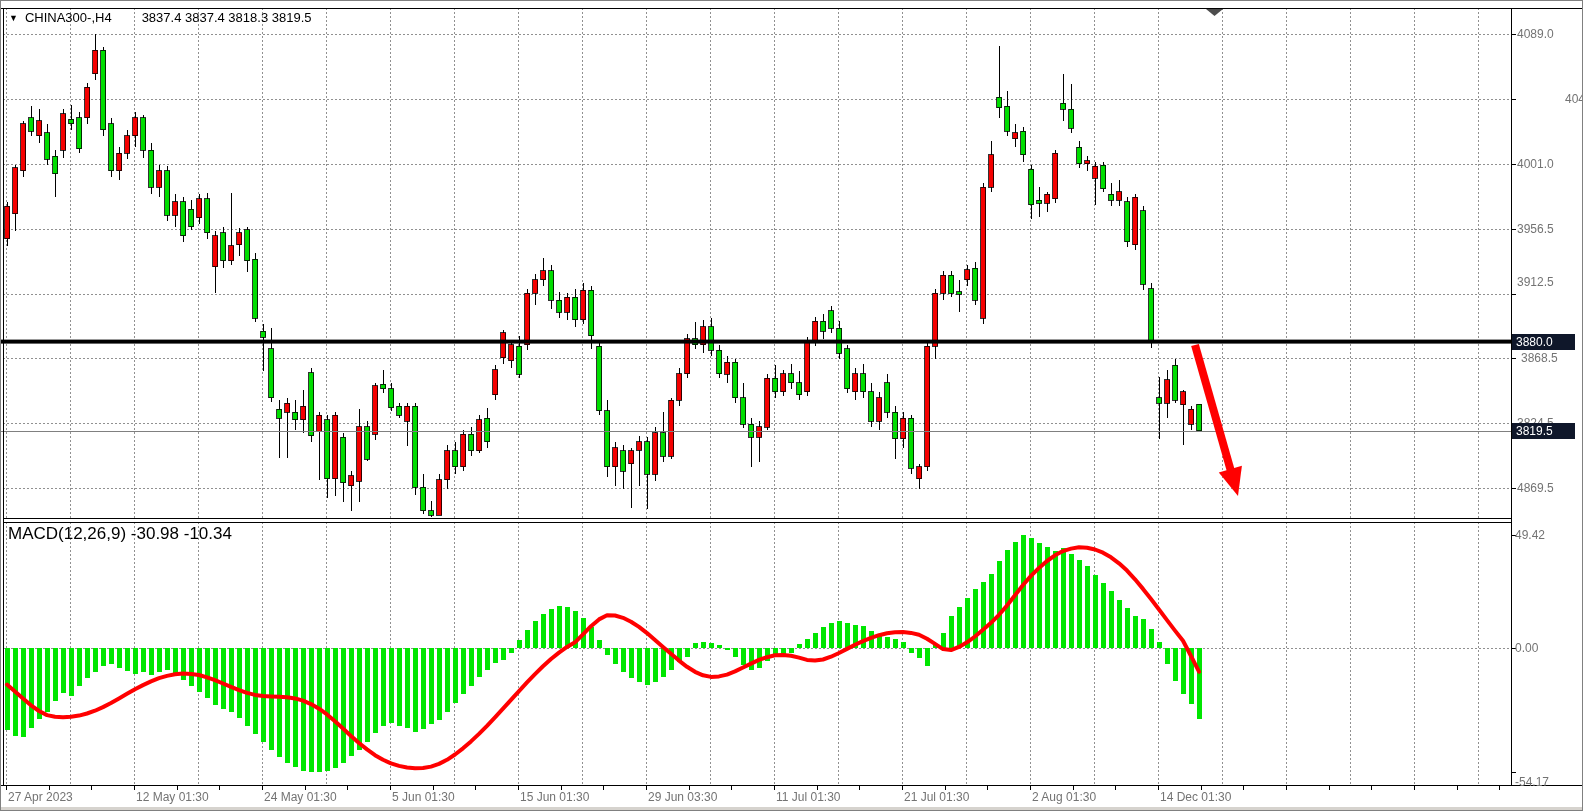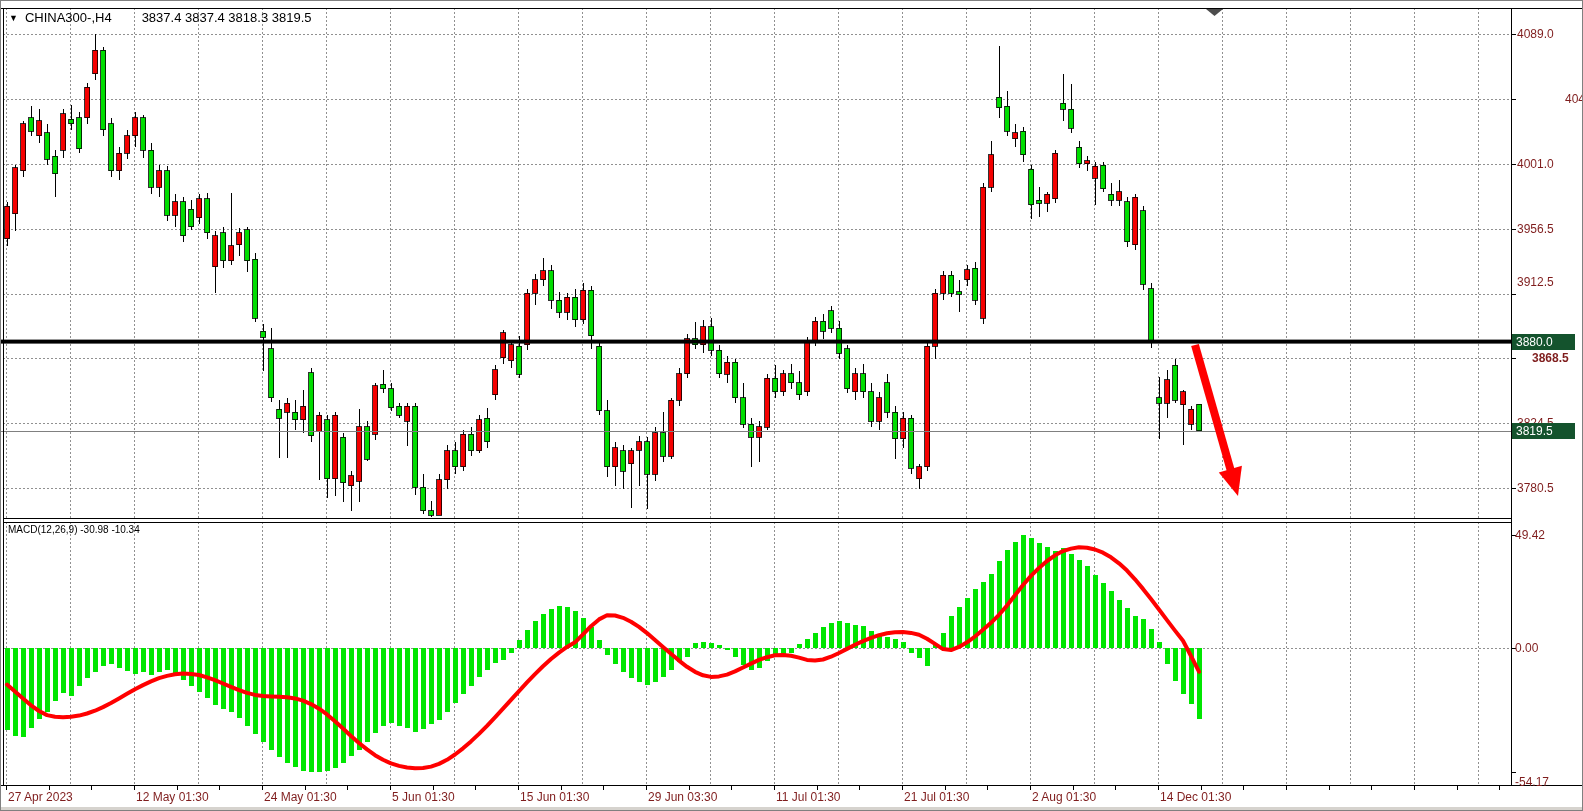--- a/index.html
+++ b/index.html
@@ -9,31 +9,31 @@
     box-sizing:border-box;border:1px solid #808080;
   }
   #chart-svg{position:absolute;left:0;top:0;}
   .title-bar{
     position:absolute;left:8px;top:9px;display:flex;align-items:baseline;
     font-size:13px;color:#000;white-space:nowrap;z-index:5;
   }
   .collapse-icon{font-size:9px;margin-right:7px;position:relative;top:-1px;color:#000;}
   .title-ohlc{margin-left:30px;}
   .macd-label{
-    position:absolute;left:7px;top:523px;font-size:10px;color:#000;
+    position:absolute;left:7px;top:523px;font-size:17px;color:#000;
     white-space:nowrap;z-index:5;
   }
   .axis-label{
-    position:absolute;font-size:12px;color:#7f1d1d;height:16px;line-height:16px;
+    position:absolute;font-size:12px;color:#737373;height:16px;line-height:16px;
     white-space:nowrap;z-index:3;
   }
   .price-scale-area{position:absolute;left:1511px;top:0;width:72px;height:784px;z-index:2;}
   .time-scale-area{position:absolute;left:0;top:785px;width:1583px;height:21px;z-index:2;}
   .price-badge{
-    position:absolute;left:0;width:63px;height:16px;background:#14532d;color:#fff;
+    position:absolute;left:0;width:63px;height:16px;background:#0f172a;color:#fff;
     font-size:12px;line-height:16px;padding-left:4px;box-sizing:border-box;z-index:4;
     white-space:nowrap;
   }
 </style>
 </head>
 <body>
 
 <div class="window">
   <svg id="chart-svg" width="1583" height="811">
       <defs>
@@ -634,23 +634,23 @@
   </div>
 
   <div class="macd-label">MACD(12,26,9) -30.98 -10.34</div>
 
   <div class="price-scale-area" id="price-scale">
       <div class="axis-label" style="left: 5px; top: 25px;">4089.0</div>
       <div class="axis-label" style="left: 5px; top: 90px; margin-left: 48px;">4045.0</div>
       <div class="axis-label" style="left: 5px; top: 155px;">4001.0</div>
       <div class="axis-label" style="left: 5px; top: 220px;">3956.5</div>
       <div class="axis-label" style="left: 5px; top: 273px;">3912.5</div>
-      <div class="axis-label" style="left: 20px; top: 349px; font-weight: bold;">3868.5</div>
+      <div class="axis-label" style="left: 9px; top: 349px;">3868.5</div>
       <div class="axis-label" style="left: 5px; top: 414px;">3824.5</div>
-      <div class="axis-label" style="left: 5px; top: 479px;">3780.5</div>
+      <div class="axis-label" style="left: 5px; top: 479px;">4869.5</div>
       <div class="axis-label" style="left: 3px; top: 526px;">49.42</div>
       <div class="axis-label" style="left: 3px; top: 639px;">0.00</div>
       <div class="axis-label" style="left: 3px; top: 763px; margin-top: 10px;">-54.17</div>
       <div class="price-badge" style="top: 333px;">3880.0</div>
       <div class="price-badge" style="top: 422px;">3819.5</div>
     </div>
   <div class="time-scale-area" id="time-scale">
       <div class="axis-label" style="left: 7px; top: 3px;">27 Apr 2023</div>
       <div class="axis-label" style="left: 135px; top: 3px;">12 May 01:30</div>
       <div class="axis-label" style="left: 263px; top: 3px;">24 May 01:30</div>

